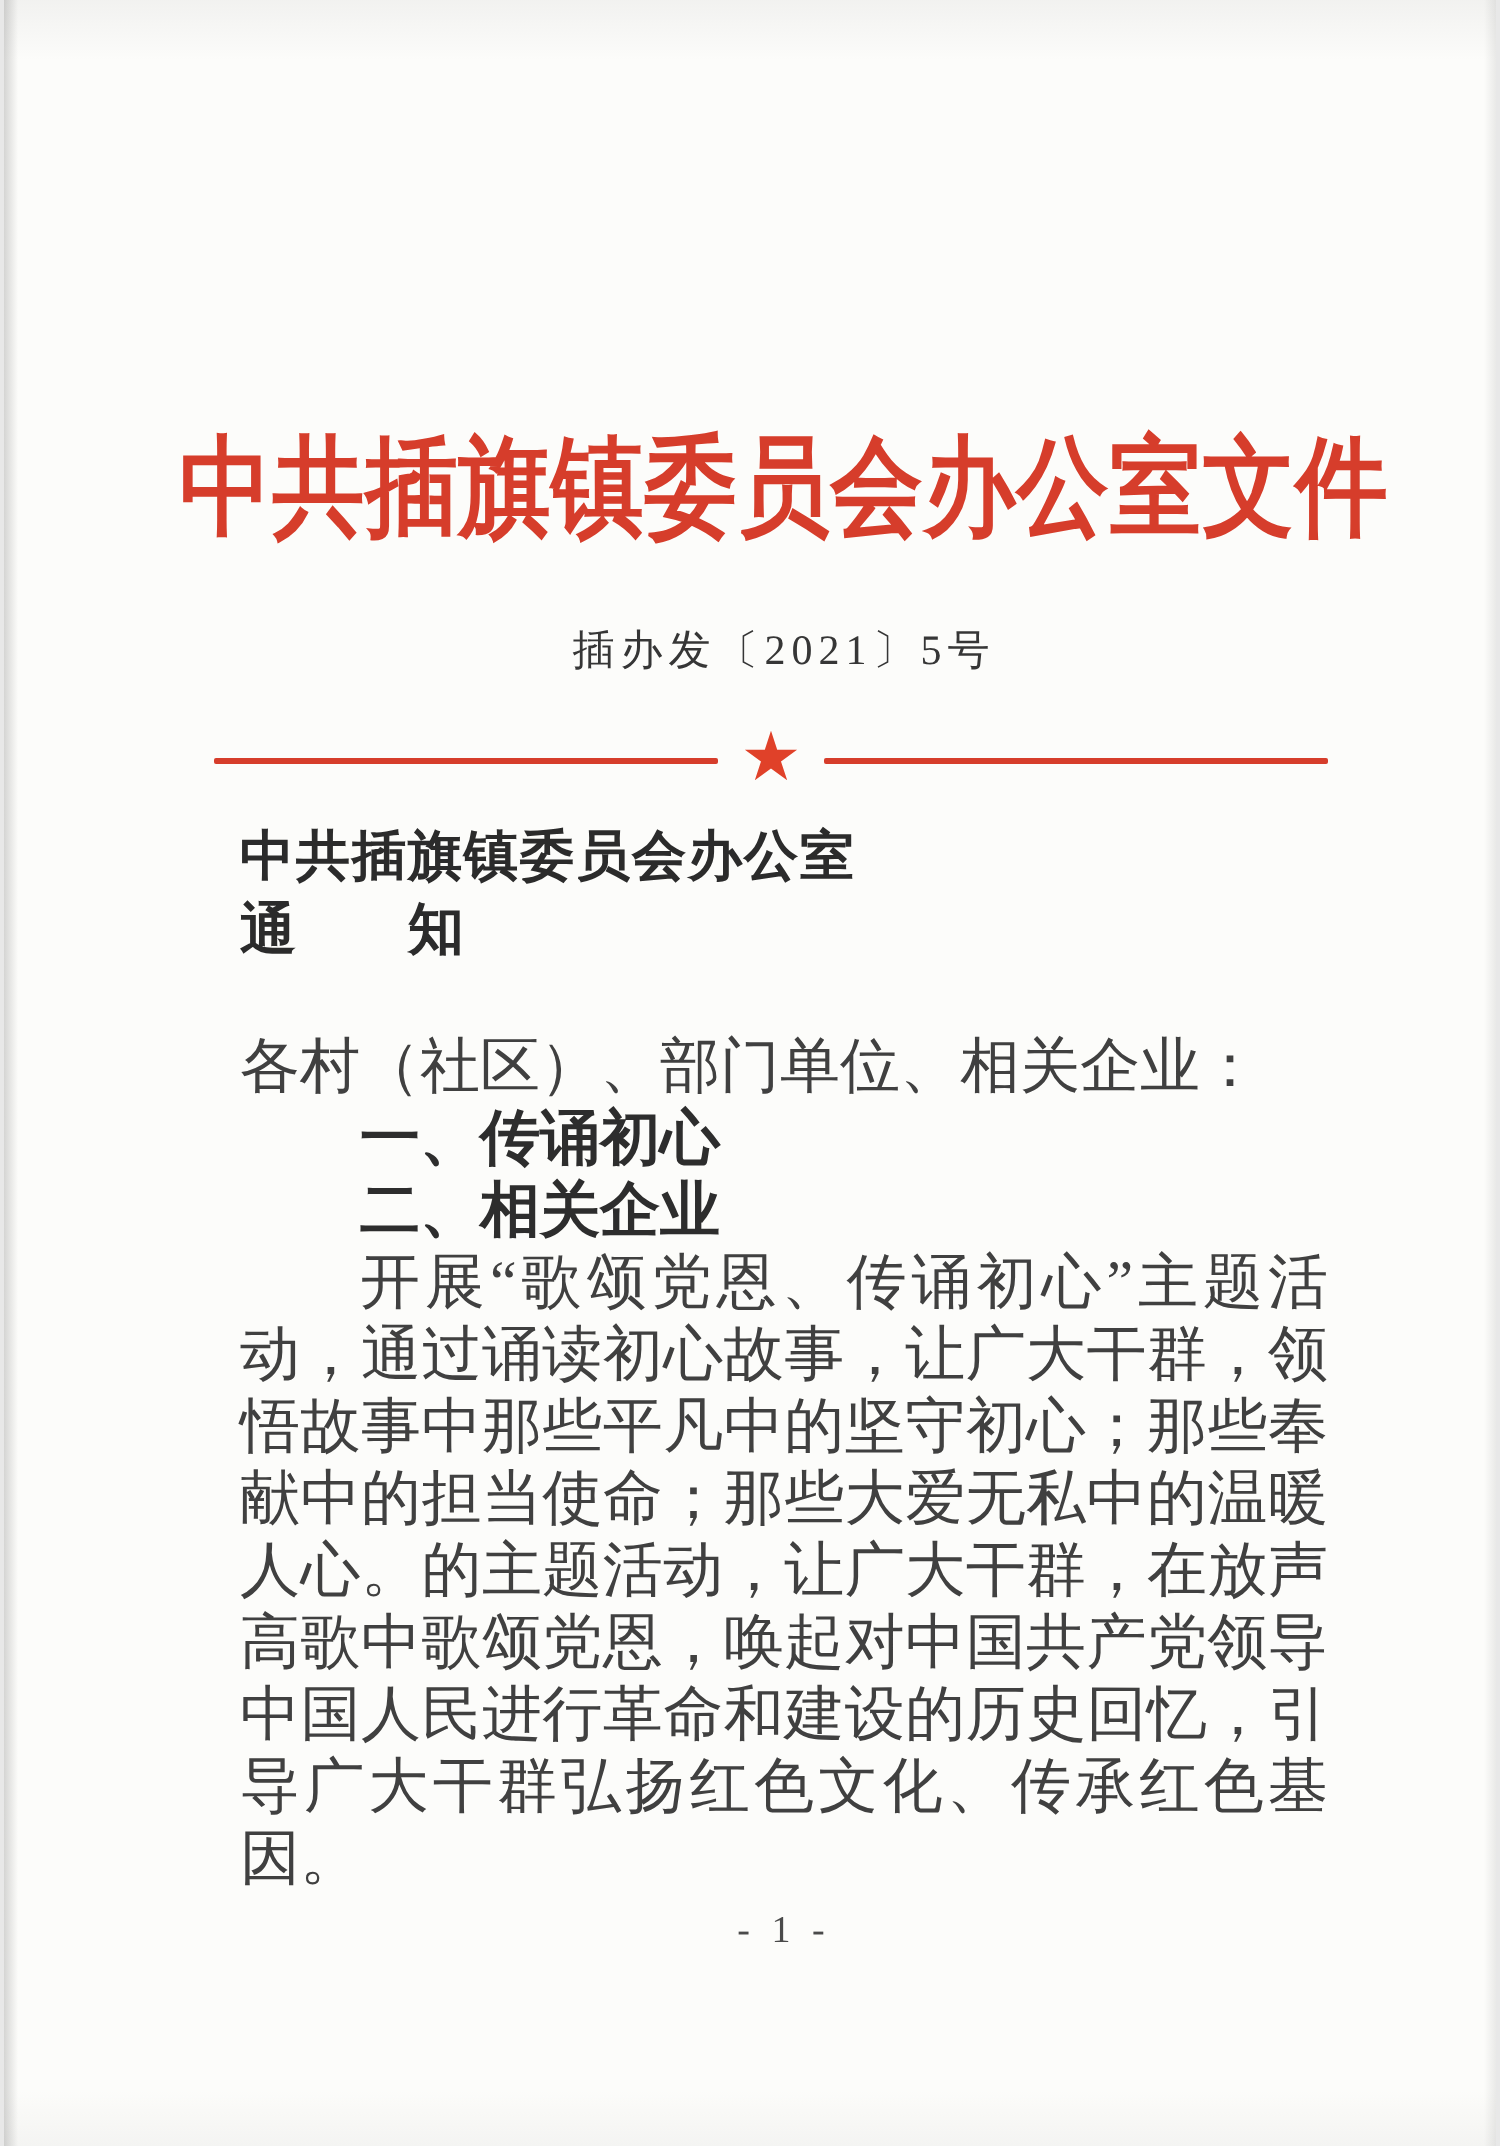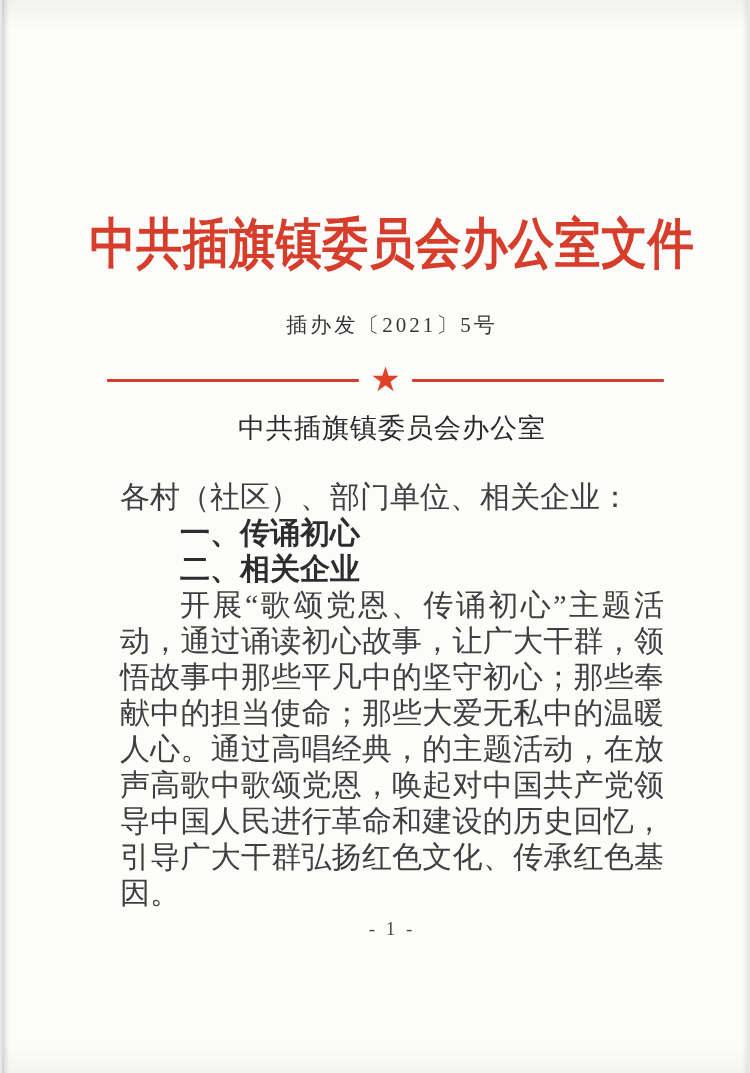--- a/index.html
+++ b/index.html
@@ -30,21 +30,21 @@
     font-size:21px; line-height:28px; letter-spacing:3px; color:#363636;
   }
 
   .divider {
     display:flex; align-items:center;
     margin:24px 0 12px -13px; width:557px;
   }
   .divider .line { flex:1; height:3px; background:#d63d2b; border-radius:1px; }
   .divider .star { color:#e04129; font-size:34px; line-height:34px; margin:0 11px; }
 
-  .doc-title { text-align:center; font-weight:normal; color:#2b2b2b; }
+  .doc-title { font-weight:bold; color:#2b2b2b; }
   .doc-title .t1 { font-size:27px; line-height:38px; letter-spacing:1px; }
   .doc-title .t2 { font-size:26px; line-height:37px; }
   .doc-title .t3 { font-size:28px; line-height:37px; }
 
   .body-text { margin-top:32px; font-size:30px; line-height:36px; color:#404040; }
   .body-text p { margin:0; }
   p.salutation { text-align:left; }
   p.indent { text-indent:2em; text-align:justify; }
   p.heading {
     text-indent:2em; font-weight:bold; color:#2d2d2d;
@@ -69,25 +69,26 @@
     <div class="doc-number">插办发〔2021〕5号</div>
 
     <div class="divider">
       <div class="line"></div>
       <span class="star">★</span>
       <div class="line"></div>
     </div>
 
     <div class="doc-title">
       <div class="t1">中共插旗镇委员会办公室</div>
+      <div class="t3">通　　知</div>
     </div>
 
     <div class="body-text">
       <p class="salutation">各村（社区）、部门单位、相关企业：</p>
       <p class="heading">一、传诵初心</p>
       <p class="heading">二、相关企业</p>
-      <p class="indent">开展“歌颂党恩、传诵初心”主题活动，通过诵读初心故事，让广大干群，领悟故事中那些平凡中的坚守初心；那些奉献中的担当使命；那些大爱无私中的温暖人心。通过高唱经典，的主题活动，在放声高歌中歌颂党恩，唤起对中国共产党领导中国人民进行革命和建设的历史回忆，引导广大干群弘扬红色文化、传承红色基因。</p>
+      <p class="indent">开展“歌颂党恩、传诵初心”主题活动，通过诵读初心故事，让广大干群，领悟故事中那些平凡中的坚守初心；那些奉献中的担当使命；那些大爱无私中的温暖人心。的主题活动，让广大干群，在放声高歌中歌颂党恩，唤起对中国共产党领导中国人民进行革命和建设的历史回忆，引导广大干群弘扬红色文化、传承红色基因。</p>
     </div>
 
     <div class="page-number">- 1 -</div>
 
   </div>
 </div>
 
 </body></html>

